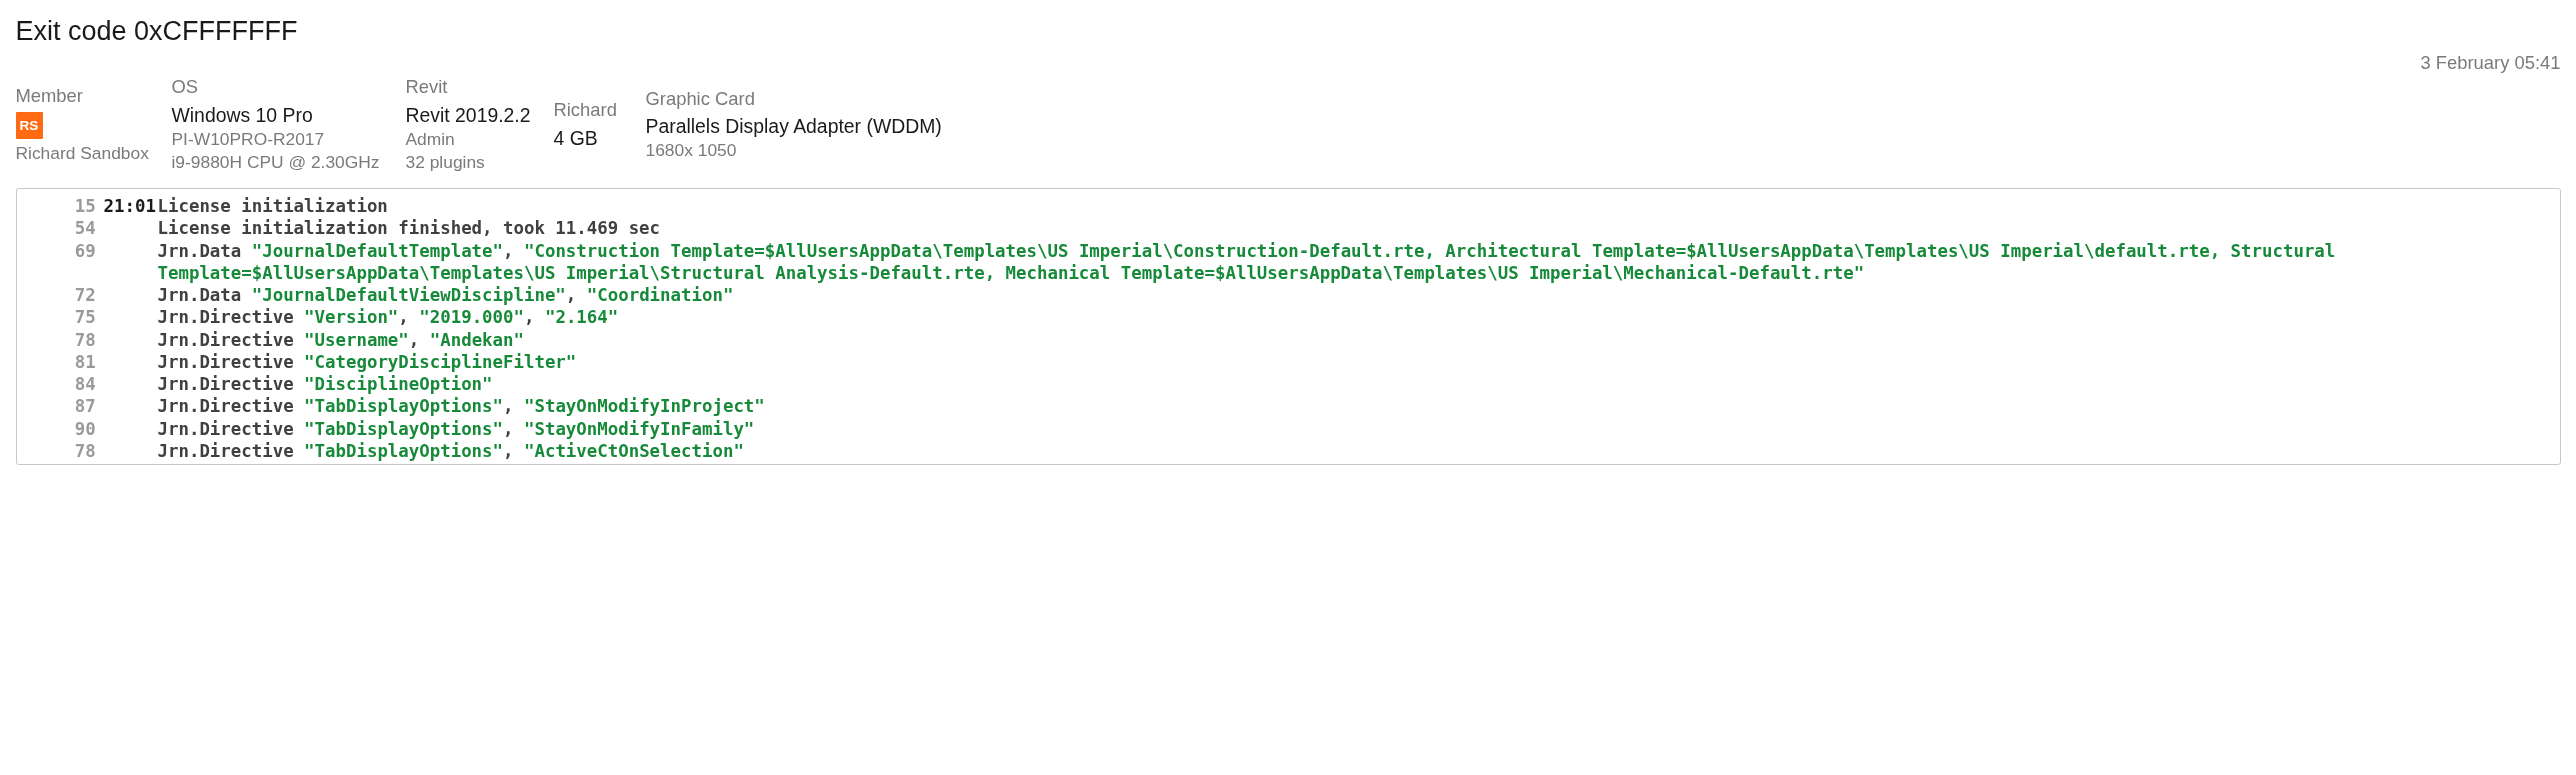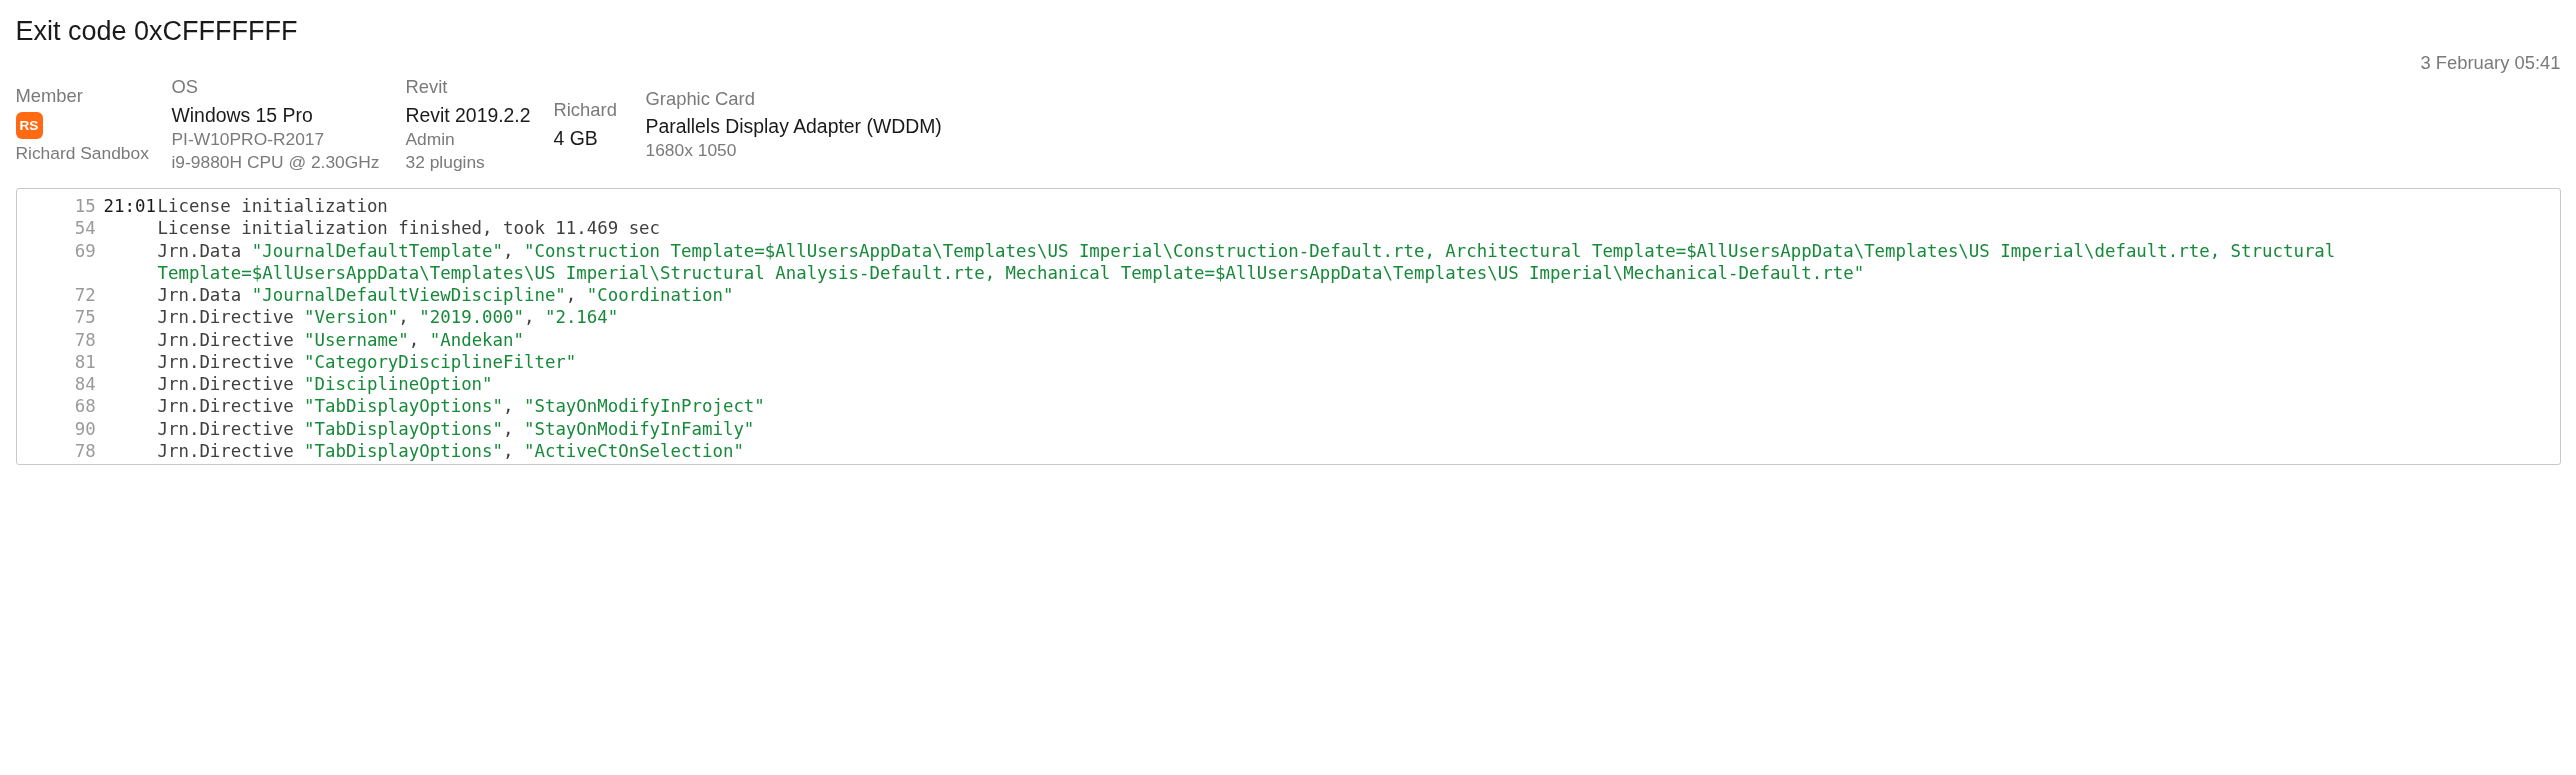--- a/index.html
+++ b/index.html
@@ -51,21 +51,21 @@
   }
   .value-sub {
     font-size: 17.4px;
     color: #7a7a7a;
     margin-bottom: 1.9px;
     white-space: nowrap;
   }
   .avatar {
     width: 27px;
     height: 27px;
-    border-radius: 6px;
+    border-radius: 1px;
     background: #ff6a13;
     color: #fff;
     font-size: 13.6px;
     font-weight: 600;
     display: flex;
     align-items: center;
     justify-content: center;
     margin-bottom: 3.9px;
   }
   .highlight-box {
@@ -81,20 +81,21 @@
   .log-container {
     margin-top: 13.6px;
     border: 1px solid #c8c8c8;
     border-radius: 2.9px;
     padding: 5.8px 0;
     font-family: "SF Mono", ui-monospace, Menlo, Consolas, monospace;
     font-size: 17.4px;
     line-height: 1.28;
     overflow: hidden;
     height: 277px;
+    font-weight: bold;
   }
   .log-line {
     display: flex;
     white-space: pre;
   }
   .ln {
     width: 87px;
     text-align: right;
     color: #9a9a9a;
     padding-right: 7.8px;
@@ -122,21 +123,21 @@
 <div class="detail-row">
 
   <div class="col col-member">
     <div class="label">Member</div>
     <div class="avatar">RS</div>
     <div class="value-sub">Richard Sandbox</div>
   </div>
 
   <div class="col col-os">
     <div class="label">OS</div>
-    <div class="value-strong">Windows 15 Pro</div>
+    <div class="value-strong">Windows 10 Pro</div>
     <div class="value-sub">PI-W10PRO-R2017</div>
     <div class="value-sub">i9-9880H CPU @ 2.30GHz</div>
   </div>
 
   <div class="col col-revit">
     <div class="label">Revit</div>
     <div class="value-strong">Revit 2019.2.2</div>
     <div class="value-sub">Admin</div>
     <div class="value-sub">32 plugins</div>
   </div>
@@ -157,17 +158,17 @@
 
 <div class="log-container" id="log-container">
     <div class="log-line"><span class="ln">15</span><span class="ts">21:01 </span><span class="log-content"><span class="tok-plain">License initialization</span></span></div>
     <div class="log-line"><span class="ln">54</span><span class="ts"></span><span class="log-content"><span class="tok-plain">License initialization finished, took 11.469 sec</span></span></div>
     <div class="log-line"><span class="ln">69</span><span class="ts"></span><span class="log-content"><span class="tok-plain">Jrn.Data </span><span class="tok-str">"JournalDefaultTemplate"</span><span class="tok-plain">, </span><span class="tok-str">"Construction Template=$AllUsersAppData\Templates\US Imperial\Construction-Default.rte, Architectural Template=$AllUsersAppData\Templates\US Imperial\default.rte, Structural Template=$AllUsersAppData\Templates\US Imperial\Structural Analysis-Default.rte, Mechanical Template=$AllUsersAppData\Templates\US Imperial\Mechanical-Default.rte"</span></span></div>
     <div class="log-line"><span class="ln">72</span><span class="ts"></span><span class="log-content"><span class="tok-plain">Jrn.Data </span><span class="tok-str">"JournalDefaultViewDiscipline"</span><span class="tok-plain">, </span><span class="tok-str">"Coordination"</span></span></div>
     <div class="log-line"><span class="ln">75</span><span class="ts"></span><span class="log-content"><span class="tok-plain">Jrn.Directive </span><span class="tok-str">"Version"</span><span class="tok-plain">, </span><span class="tok-str">"2019.000"</span><span class="tok-plain">, </span><span class="tok-str">"2.164"</span></span></div>
     <div class="log-line"><span class="ln">78</span><span class="ts"></span><span class="log-content"><span class="tok-plain">Jrn.Directive </span><span class="tok-str">"Username"</span><span class="tok-plain">, </span><span class="tok-str">"Andekan"</span></span></div>
     <div class="log-line"><span class="ln">81</span><span class="ts"></span><span class="log-content"><span class="tok-plain">Jrn.Directive </span><span class="tok-str">"CategoryDisciplineFilter"</span></span></div>
     <div class="log-line"><span class="ln">84</span><span class="ts"></span><span class="log-content"><span class="tok-plain">Jrn.Directive </span><span class="tok-str">"DisciplineOption"</span></span></div>
-    <div class="log-line"><span class="ln">68</span><span class="ts"></span><span class="log-content"><span class="tok-plain">Jrn.Directive </span><span class="tok-str">"TabDisplayOptions"</span><span class="tok-plain">, </span><span class="tok-str">"StayOnModifyInProject"</span></span></div>
+    <div class="log-line"><span class="ln">87</span><span class="ts"></span><span class="log-content"><span class="tok-plain">Jrn.Directive </span><span class="tok-str">"TabDisplayOptions"</span><span class="tok-plain">, </span><span class="tok-str">"StayOnModifyInProject"</span></span></div>
     <div class="log-line"><span class="ln">90</span><span class="ts"></span><span class="log-content"><span class="tok-plain">Jrn.Directive </span><span class="tok-str">"TabDisplayOptions"</span><span class="tok-plain">, </span><span class="tok-str">"StayOnModifyInFamily"</span></span></div>
     <div class="log-line"><span class="ln">78</span><span class="ts"></span><span class="log-content"><span class="tok-plain">Jrn.Directive </span><span class="tok-str">"TabDisplayOptions"</span><span class="tok-plain">, </span><span class="tok-str">"ActiveCtOnSelection"</span></span></div>
   </div>
 
 
 </body></html>

